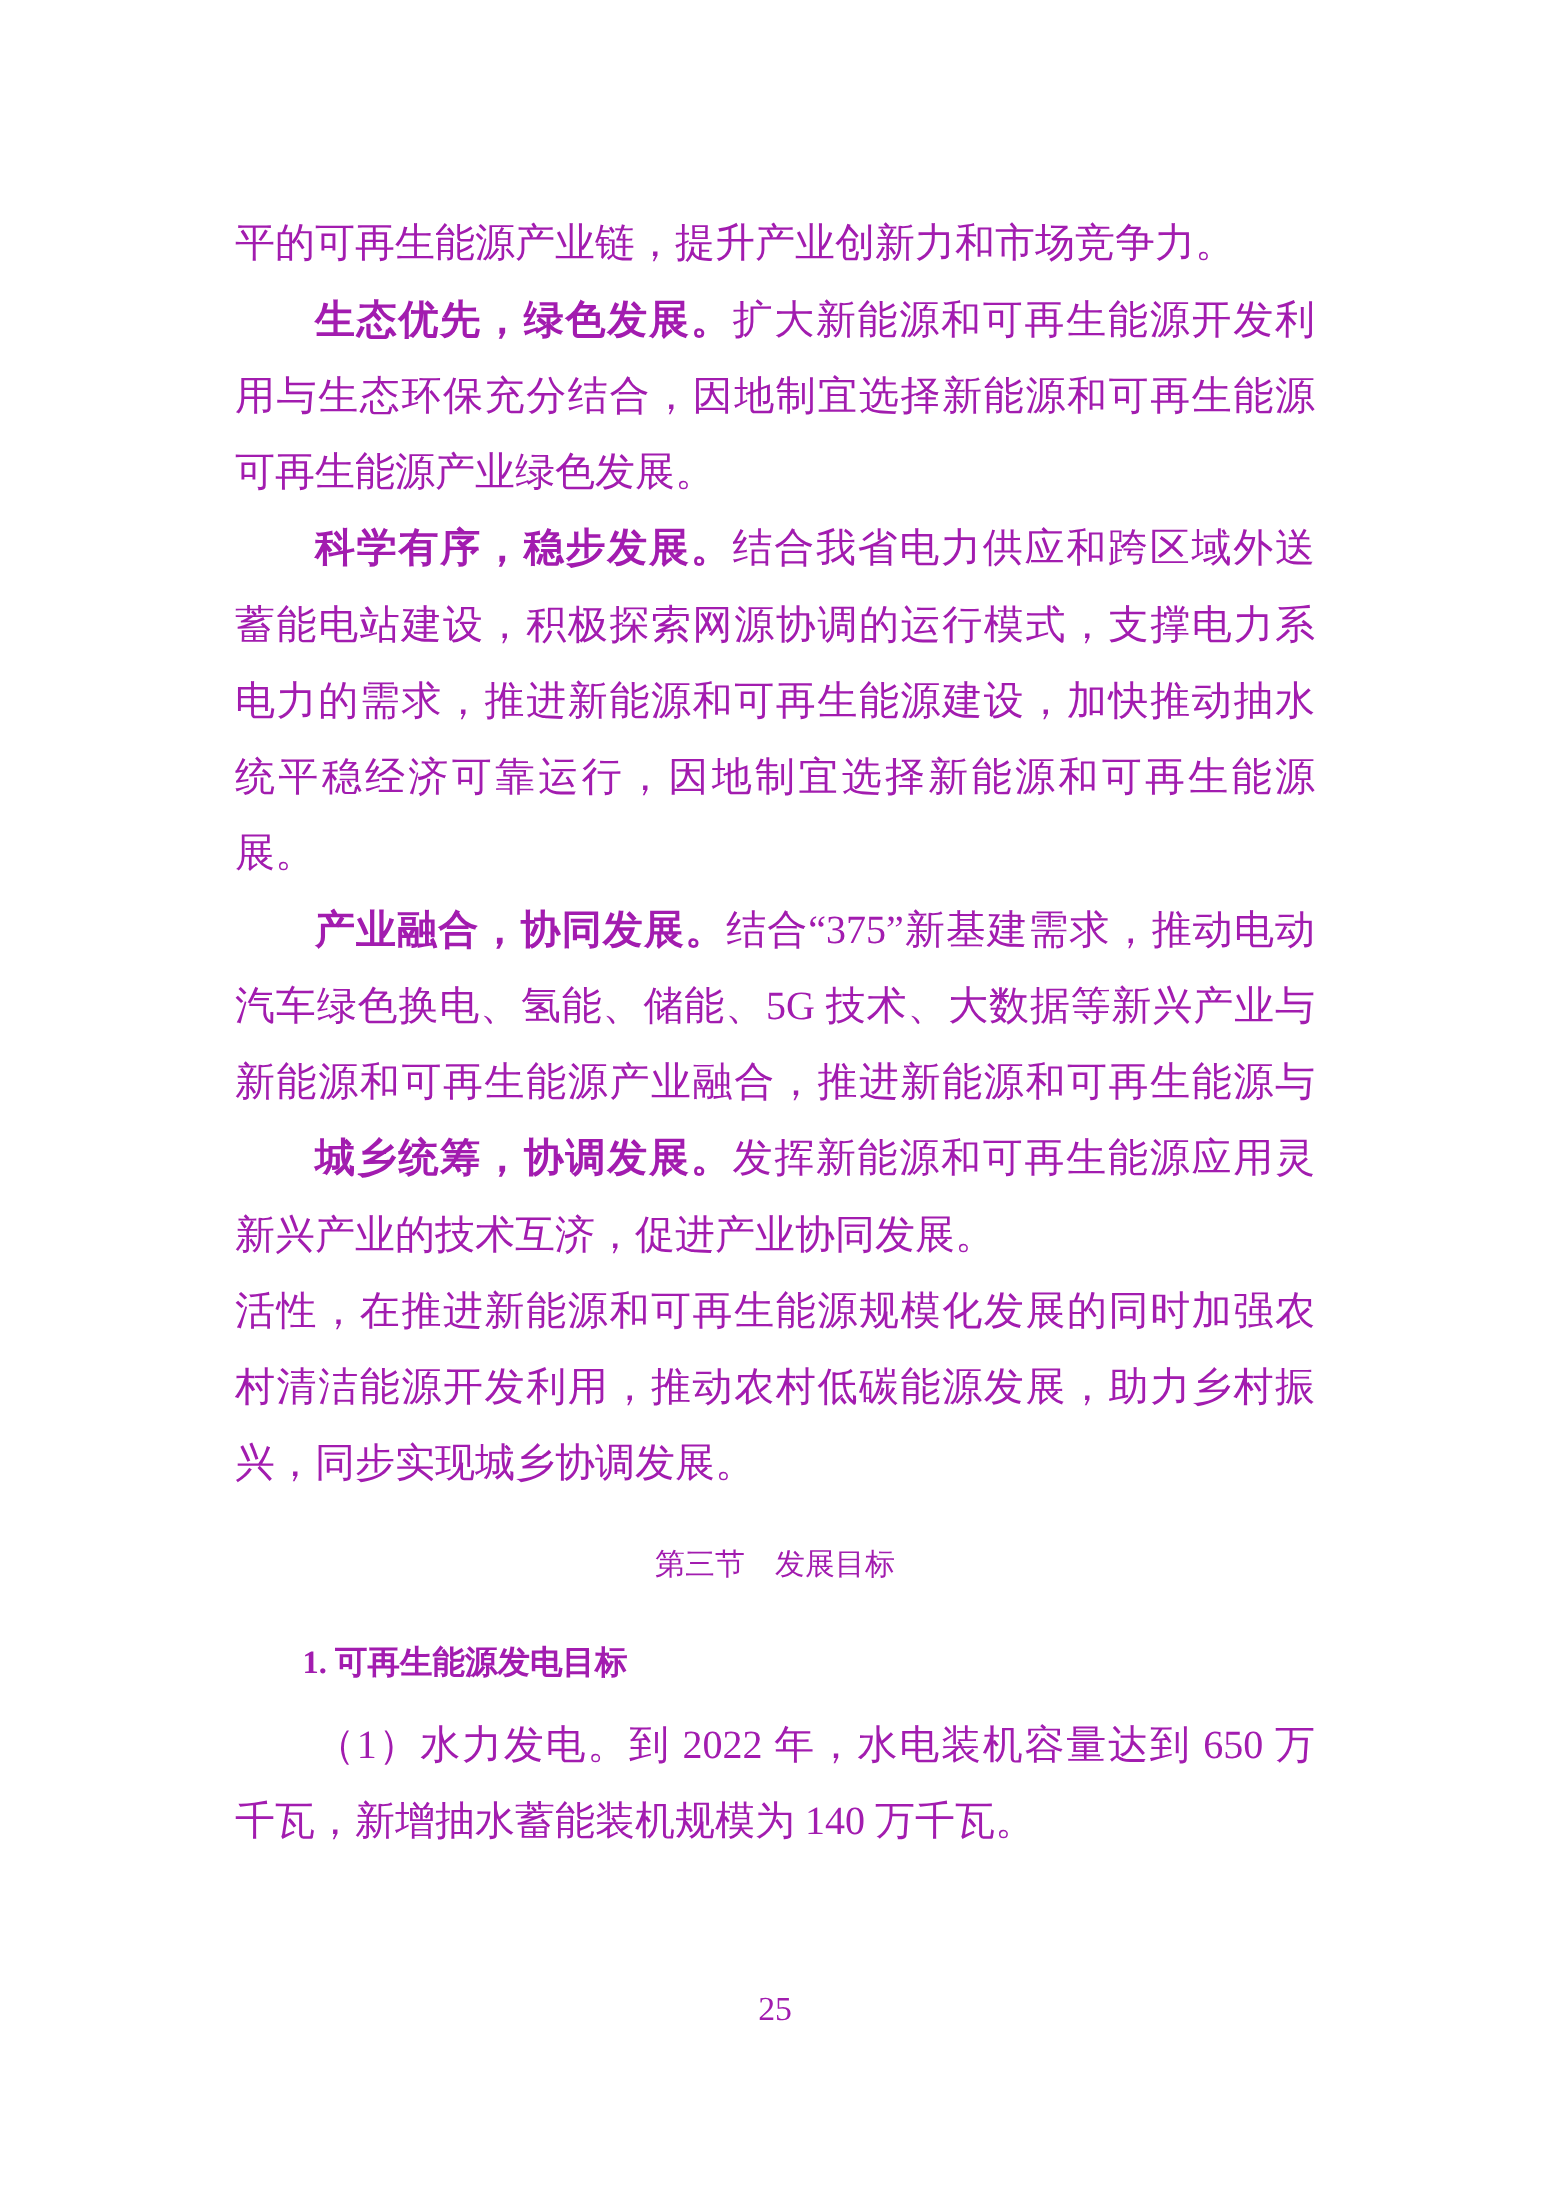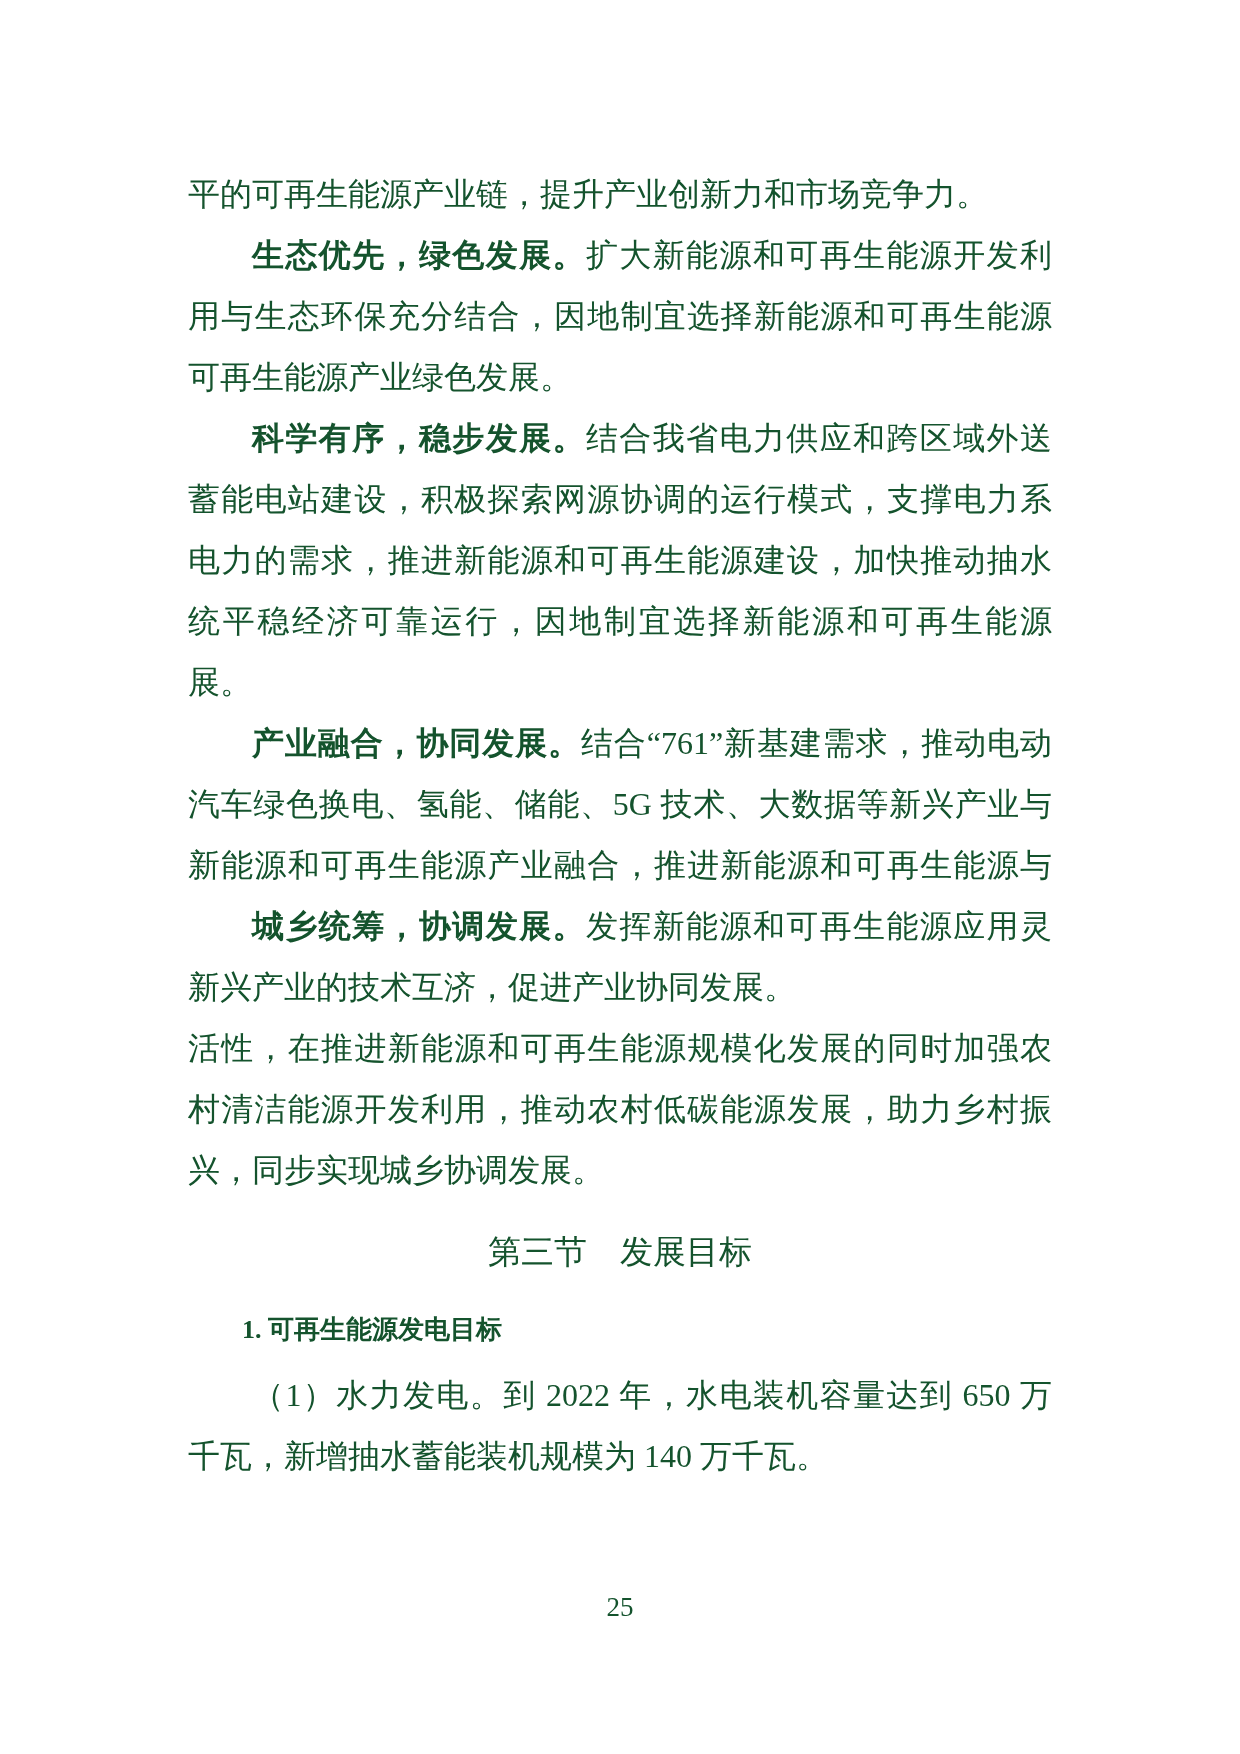--- a/index.html
+++ b/index.html
@@ -25,51 +25,51 @@
   .line.justify { text-align-last: justify; }
   .line.indent { text-indent: 64px; }
   .line .bold {
     font-weight: 700;
     font-family: "Liberation Serif", "DejaVu Serif", serif;
   }
   .line.section-heading {
     text-align: right;
     text-align-last: center;
     margin-top: 21px;
-    font-size: 33px;
+    font-size: 24px;
   }
   .line.sub-heading {
     margin-top: 16px;
     margin-bottom: 5px;
     text-indent: 54px;
     font-size: 26px;
     font-weight: 700;
   }
   .page-number {
     position: absolute;
     top: 1592px; left: 0; width: 100%;
     text-align: center;
     font-size: 27px;
   }
 </style>
 </head>
 <body style="background: rgb(255, 255, 255);">
 
-<div class="page" style="background: rgb(255, 255, 255); color: #14532d;">
+<div class="page" style="background: rgb(255, 255, 255); color: #a21caf;">
   <main class="text-block">
       <div class="line body"><span class="">平的可再生能源产业链，提升产业创新力和市场竞争力。</span></div>
       <div class="line body indent justify"><span class="bold">生态优先，绿色发展。</span><span class="">扩大新能源和可再生能源开发利</span></div>
       <div class="line body justify"><span class="">用与生态环保充分结合，因地制宜选择新能源和可再生能源</span></div>
       <div class="line body"><span class="">可再生能源产业绿色发展。</span></div>
       <div class="line body indent justify"><span class="bold">科学有序，稳步发展。</span><span class="">结合我省电力供应和跨区域外送</span></div>
       <div class="line body justify"><span class="">蓄能电站建设，积极探索网源协调的运行模式，支撑电力系</span></div>
       <div class="line body justify"><span class="">电力的需求，推进新能源和可再生能源建设，加快推动抽水</span></div>
       <div class="line body justify"><span class="">统平稳经济可靠运行，因地制宜选择新能源和可再生能源</span></div>
       <div class="line body"><span class="">展。</span></div>
-      <div class="line body indent justify"><span class="bold">产业融合，协同发展。</span><span class="">结合“761”新基建需求，推动电动</span></div>
+      <div class="line body indent justify"><span class="bold">产业融合，协同发展。</span><span class="">结合“375”新基建需求，推动电动</span></div>
       <div class="line body justify"><span class="">汽车绿色换电、氢能、储能、5G 技术、大数据等新兴产业与</span></div>
       <div class="line body justify"><span class="">新能源和可再生能源产业融合，推进新能源和可再生能源与</span></div>
       <div class="line body indent justify"><span class="bold">城乡统筹，协调发展。</span><span class="">发挥新能源和可再生能源应用灵</span></div>
       <div class="line body"><span class="">新兴产业的技术互济，促进产业协同发展。</span></div>
       <div class="line body justify"><span class="">活性，在推进新能源和可再生能源规模化发展的同时加强农</span></div>
       <div class="line body justify"><span class="">村清洁能源开发利用，推动农村低碳能源发展，助力乡村振</span></div>
       <div class="line body"><span class="">兴，同步实现城乡协调发展。</span></div>
       <div class="line section-heading"><span class="">第三节　发展目标</span></div>
       <div class="line sub-heading"><span class="bold">1. 可再生能源发电目标</span></div>
       <div class="line body indent justify"><span class="">（1）水力发电。到 2022 年，水电装机容量达到 650 万</span></div>

